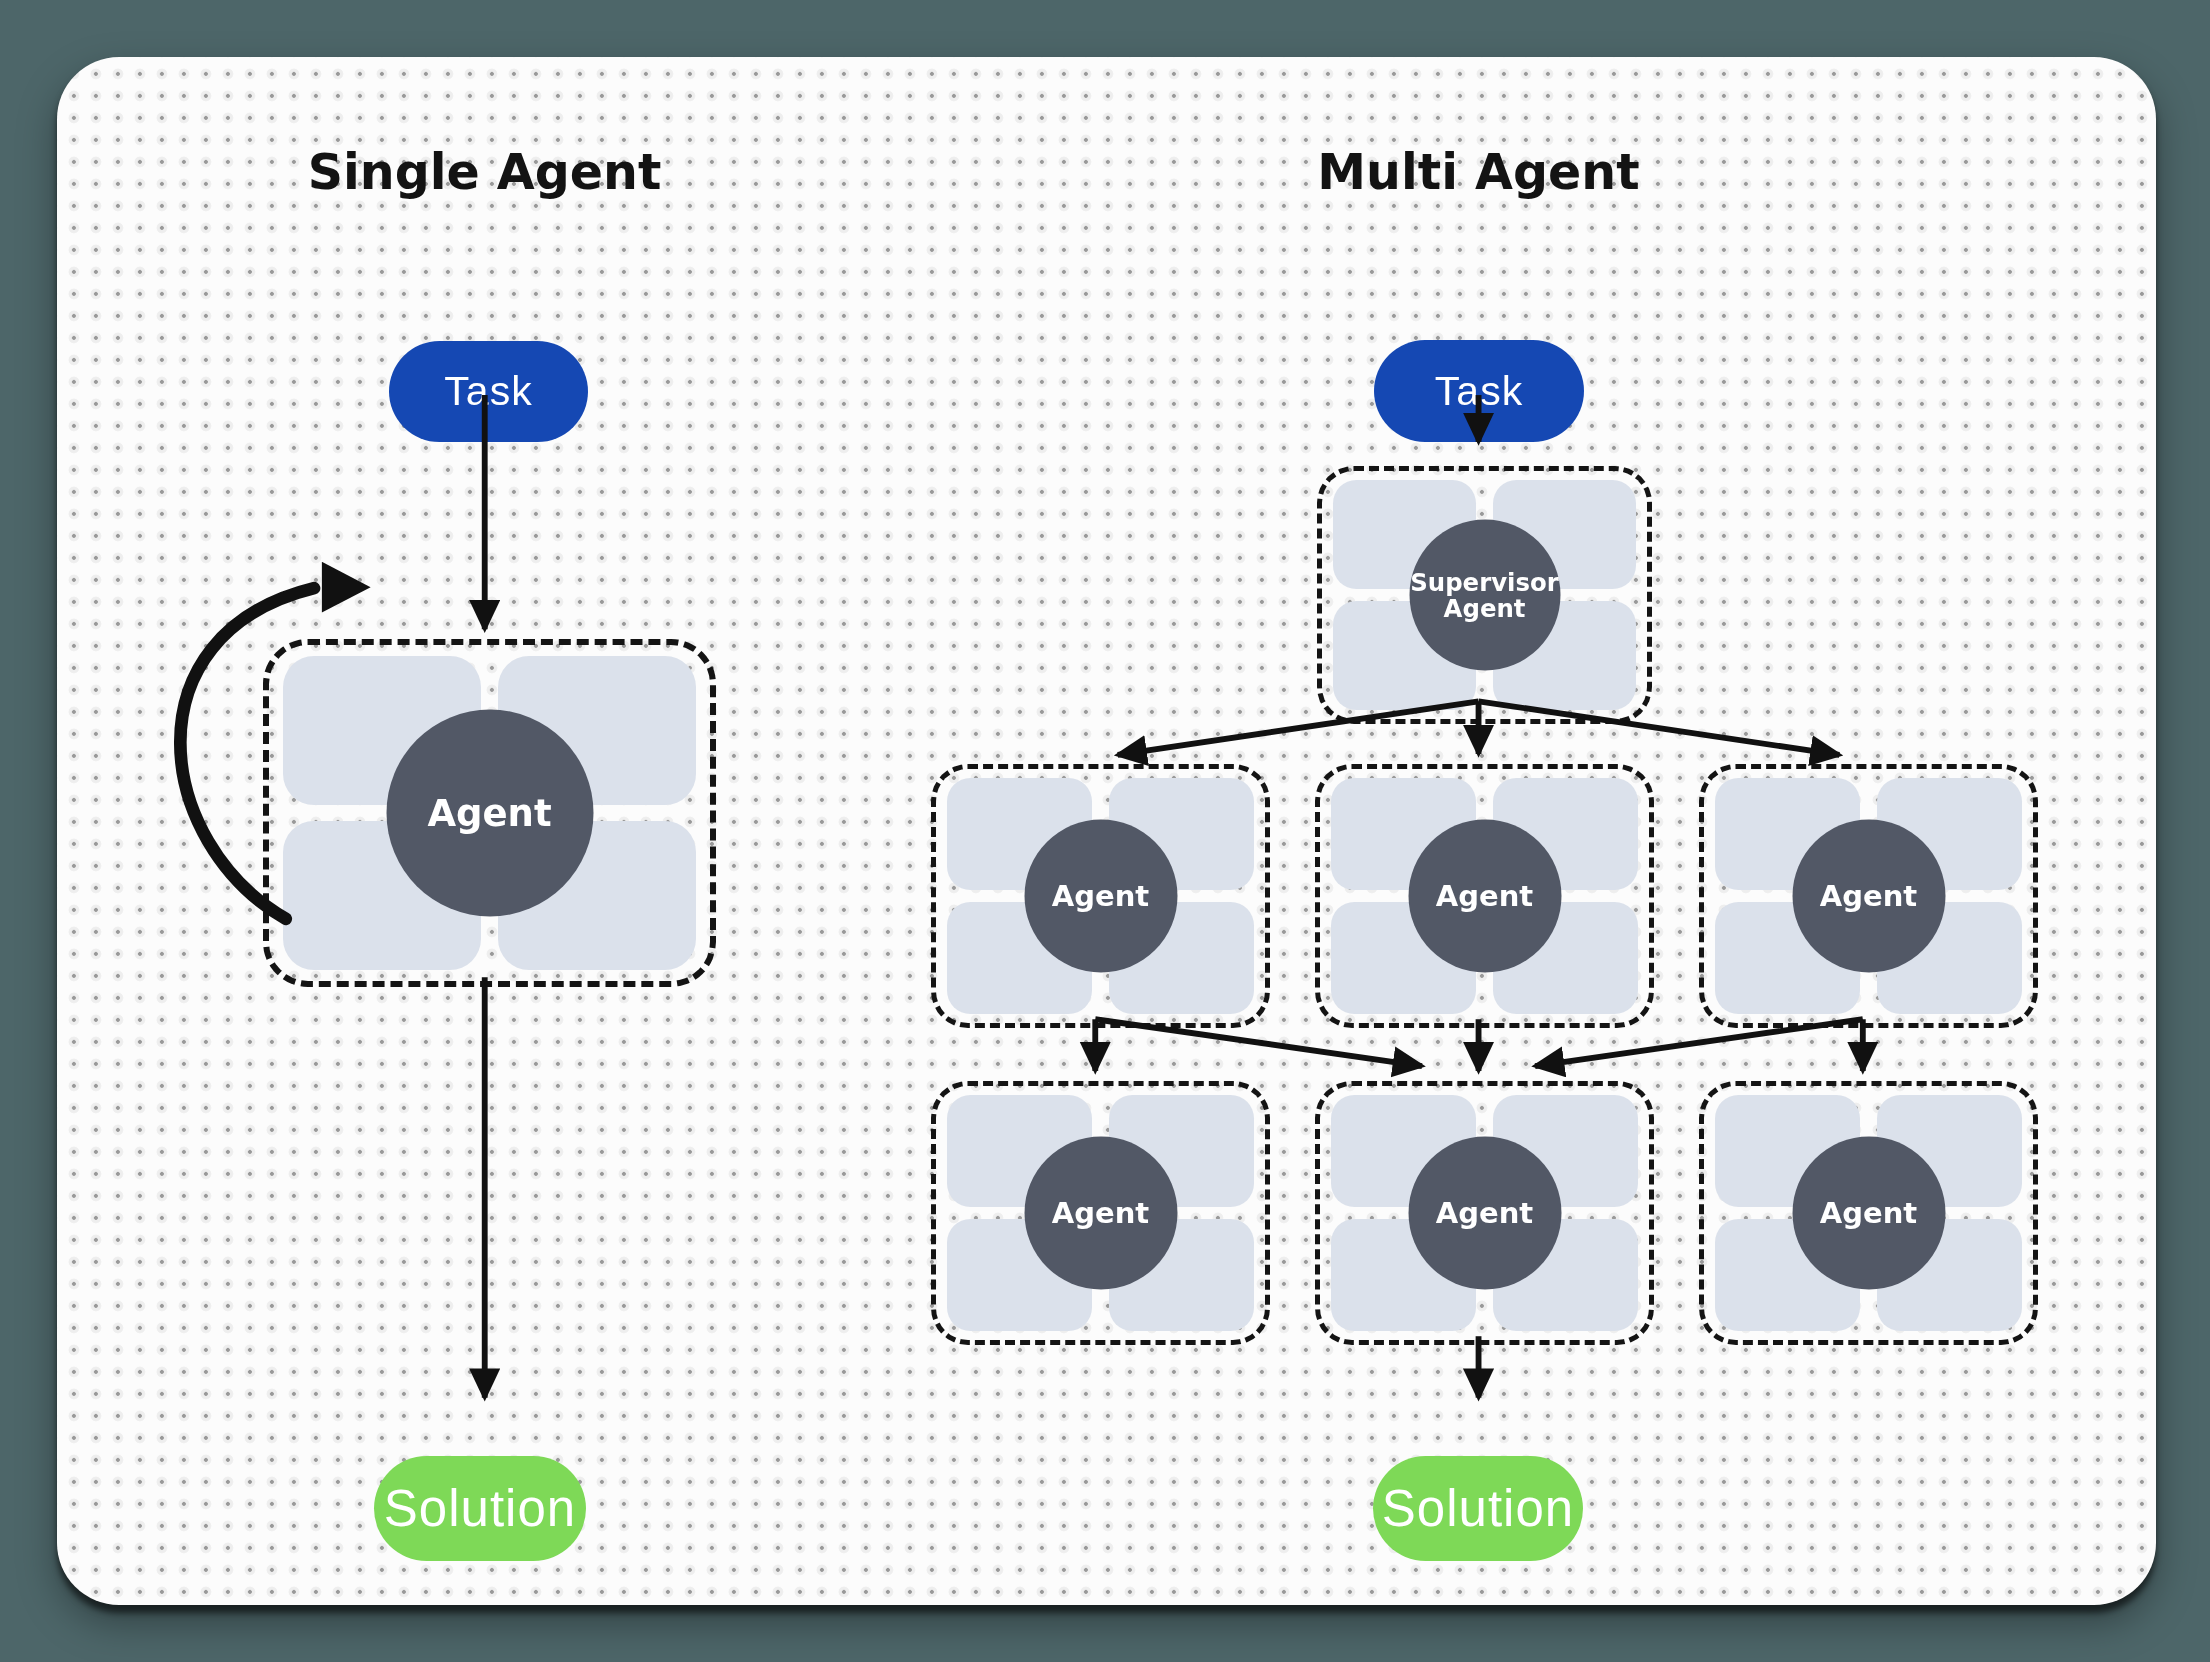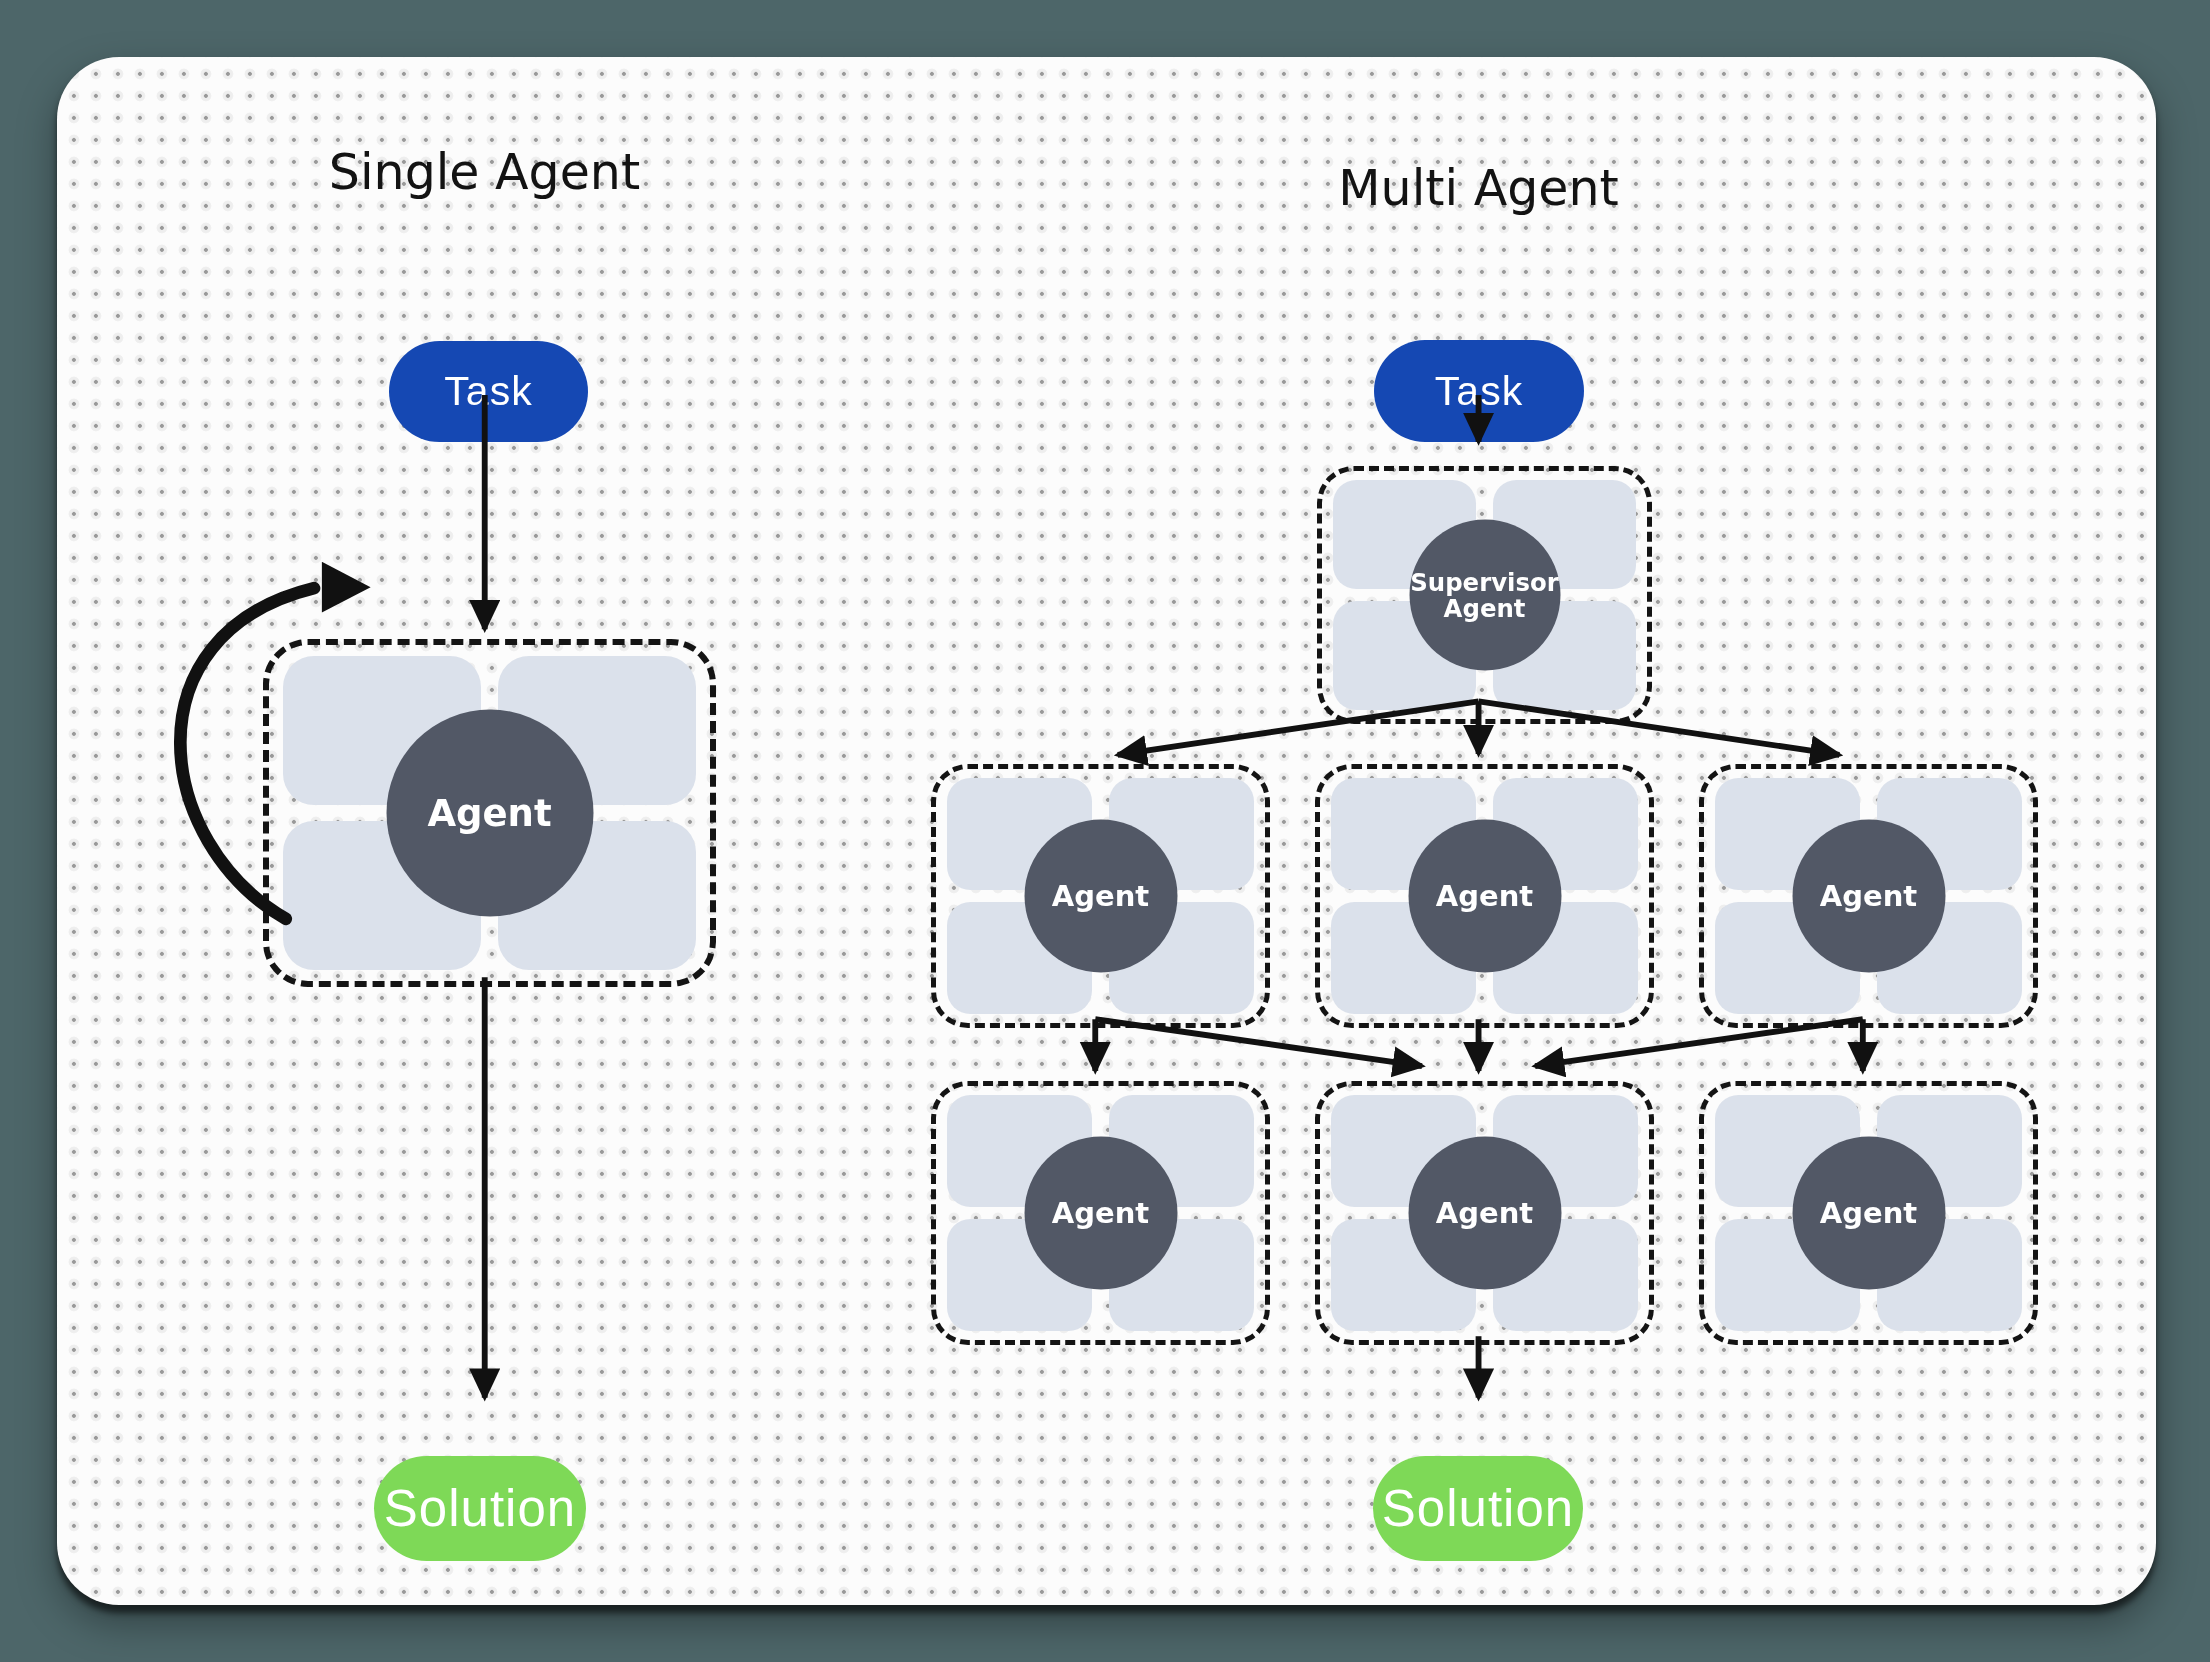--- a/index.html
+++ b/index.html
@@ -7,21 +7,21 @@
          font-family:"Liberation Sans",sans-serif;background:var(--bg,#4d6669);}
   .card{position:absolute;left:57px;top:57px;width:2099px;height:1548px;
         background:var(--card,#fcfcfc);border-radius:62px;
         box-shadow:0 7.8px 5.9px rgba(0,0,0,.55), 0 17.6px 39px rgba(0,0,0,.35);
         background-image:
           radial-gradient(circle, #999 1.7px, rgba(0,0,0,0) 2.2px),
           radial-gradient(circle, #eeeeee 5px, rgba(0,0,0,0) 5.7px);
         background-size:22px 22px, 22px 22px;
         background-position:5.9px 5.9px, 5.9px 5.9px;}
   .title{position:absolute;width:507px;text-align:center;
-         font-family:"DejaVu Sans",sans-serif;font-weight:400;font-size:49px;
+         font-family:"DejaVu Sans",sans-serif;font-weight:700;font-size:49px;
          color:var(--ink,#131313);letter-spacing:0px;}
   .pill{position:absolute;display:flex;align-items:center;justify-content:center;
         color:#ffffff;font-weight:400;letter-spacing:1px;border-radius:974px;
         font-family:"Liberation Sans",sans-serif;margin-top:48px;}
   .pill.blue{background:var(--task,#1548b3);font-size:41px;}
   .pill.green{background:var(--solution,#7ed957);font-size:51px;}
   .abox{position:absolute;border:5.9px dashed #141414;border-radius:37px;background:transparent;}
   .mod{position:absolute;background:var(--module,#dbe1eb);border-radius:23.4px;
        width:calc(50% - 19.5px);height:calc(50% - 14.6px);}
   .mod.tl{left:10.7px;top:8.8px}.mod.tr{right:10.7px;top:8.8px}
@@ -39,21 +39,21 @@
   .abox.sup .acircle{width:151px;height:151px;font-size:24.4px;}
   svg.arrows{position:absolute;left:0;top:0;pointer-events:none;}
 </style>
 </head>
 <body>
 
 <div class="stage" style="--bg: #4d6669; --card: #fcfcfc; --task: #1548b3; --solution: #7ed957; --circle: #525866; --module: #dbe1eb; --ink: #131313;">
   <div class="card"></div>
 
   <div class="title" style="left:231px;top:144px;">Single Agent</div>
-  <div class="title" style="left:1225px;top:160px;">Multi Agent</div>
+  <div class="title" style="left:1225px;top:144px;">Multi Agent</div>
 
   <div class="pill blue" style="left:389px;top:293px;width:199px;height:101px;">Task</div>
 
   <div class="abox big" style="left:263px;top:639px;width:441px;height:336px;">
     <div class="mod tl"></div>
     <div class="mod tr"></div>
     <div class="mod bl"></div>
     <div class="mod br"></div>
     <div class="acircle">
       <span>Agent</span>

